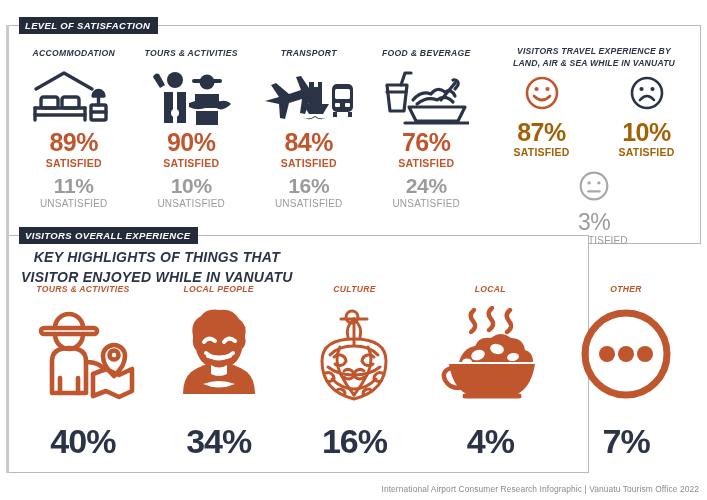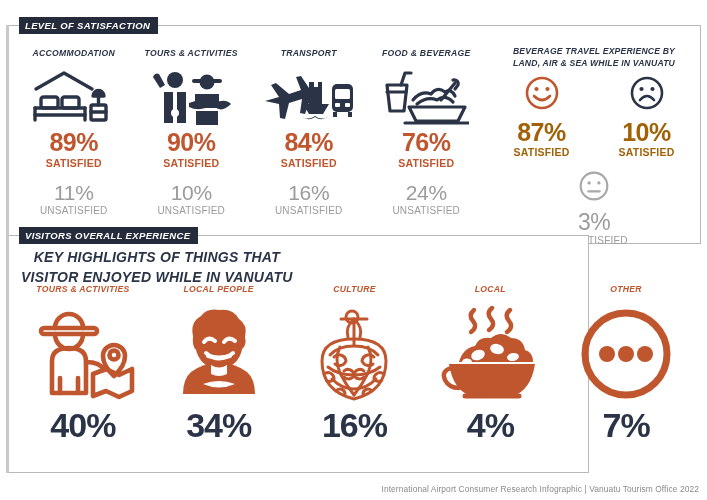--- a/index.html
+++ b/index.html
@@ -88,24 +88,24 @@
   }
   .lbl-sat {
     font-size: 10.5px;
     font-weight: bold;
     color: #c0562e;
     letter-spacing: .2px;
     margin-top: 2px;
   }
   .pct-unsat {
     font-size: 21px;
-    font-weight: normal;
+    font-weight: bold;
     color: #9b9b9b;
     line-height: 1;
-    margin-top: 13px;
+    margin-top: 6px;
     letter-spacing: -.3px;
     text-align: right;
   }
   .lbl-unsat {
     font-size: 10px;
     color: #9b9b9b;
     letter-spacing: .2px;
     margin-top: 2px;
   }
 
@@ -191,21 +191,21 @@
     display: flex;
     align-items: center;
     justify-content: center;
     margin-top: 6px;
   }
   .hl-pct {
     font-size: 34px;
     font-weight: bold;
     color: #2b3447;
     line-height: 1;
-    margin-top: 0;
+    margin-top: 16px;
     letter-spacing: -1px;
   }
 
   
   #footer {
     position: absolute;
     right: 8px;
     bottom: 6px;
     font-size: 8.4px;
     color: #8a8a8a;
@@ -317,21 +317,21 @@
       <div class="pct-sat">76%</div>
       <div class="lbl-sat">SATISFIED</div>
       <div class="pct-unsat">24%</div>
       <div class="lbl-unsat">UNSATISFIED</div>
     </div>
 
   </div>
 
   <div id="travel-block">
     <div class="travel-heading">
-      <span>BEVERAGE TRAVEL EXPERIENCE BY</span><br>
+      <span>VISITORS TRAVEL EXPERIENCE BY</span><br>
       <span>LAND, AIR &amp; SEA WHILE IN VANUATU</span>
     </div>
 
     <div class="face-row">
 
       <div class="face-item">
         <span>
           <svg width="36" height="36" viewBox="0 0 36 36">
             <circle cx="18" cy="18" r="15" fill="none" stroke="#c0562e" stroke-width="2.6"></circle>
             <circle cx="12.5" cy="14" r="2.1" fill="#c0562e"></circle>

